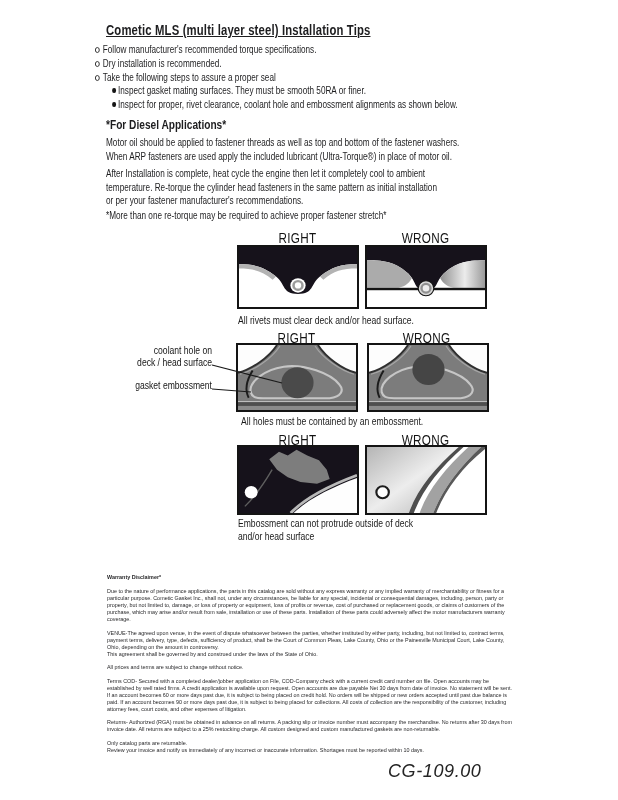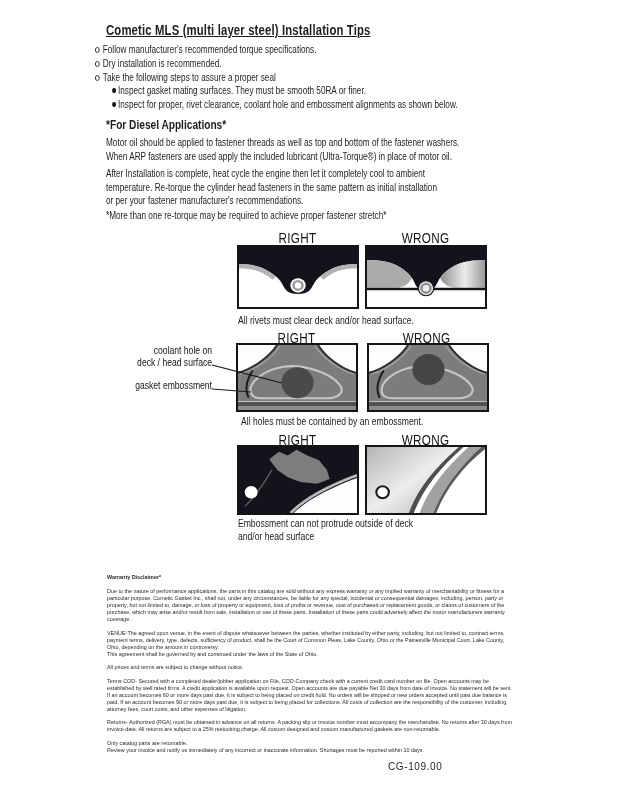--- a/index.html
+++ b/index.html
@@ -18,21 +18,21 @@
   .h2{font-size:13px;font-weight:bold;}
   .dlabel{width:121px;text-align:center;font-size:15px;letter-spacing:.4px;color:#141414;}
   .dbox{width:122px;border:2px solid #141414;box-sizing:border-box;background:#fff;}
   .dbox svg{display:block;width:100%;height:100%;}
   .cap{font-size:11px;line-height:13px;color:#1b1b1b;}
   .ann{font-size:11px;line-height:11.5px;text-align:right;width:130px;color:#161616;}
   .legal{width:452px;transform:scaleX(0.9);transform-origin:0 0;font-size:6px;line-height:7px;color:#28282a;}
   .legal p{margin:0 0 6.5px 0;}
   .legal .lh{font-weight:bold;margin:0 0 7px 0;}
   .legal .tight{margin:0;}
-  .code{font-size:10px;letter-spacing:.6px;color:#242424;}
+  .code{font-size:18px;letter-spacing:.6px;color:#242424;font-style:italic;}
 </style>
 </head>
 <body>
 
 <div class="page">
 
   <div class="abs cond title" style="left:106px;top:22px;">Cometic MLS (multi layer steel) Installation Tips</div>
 
   <div class="abs cond" style="left:95px;top:43px;">
     <div class="tip-row">

